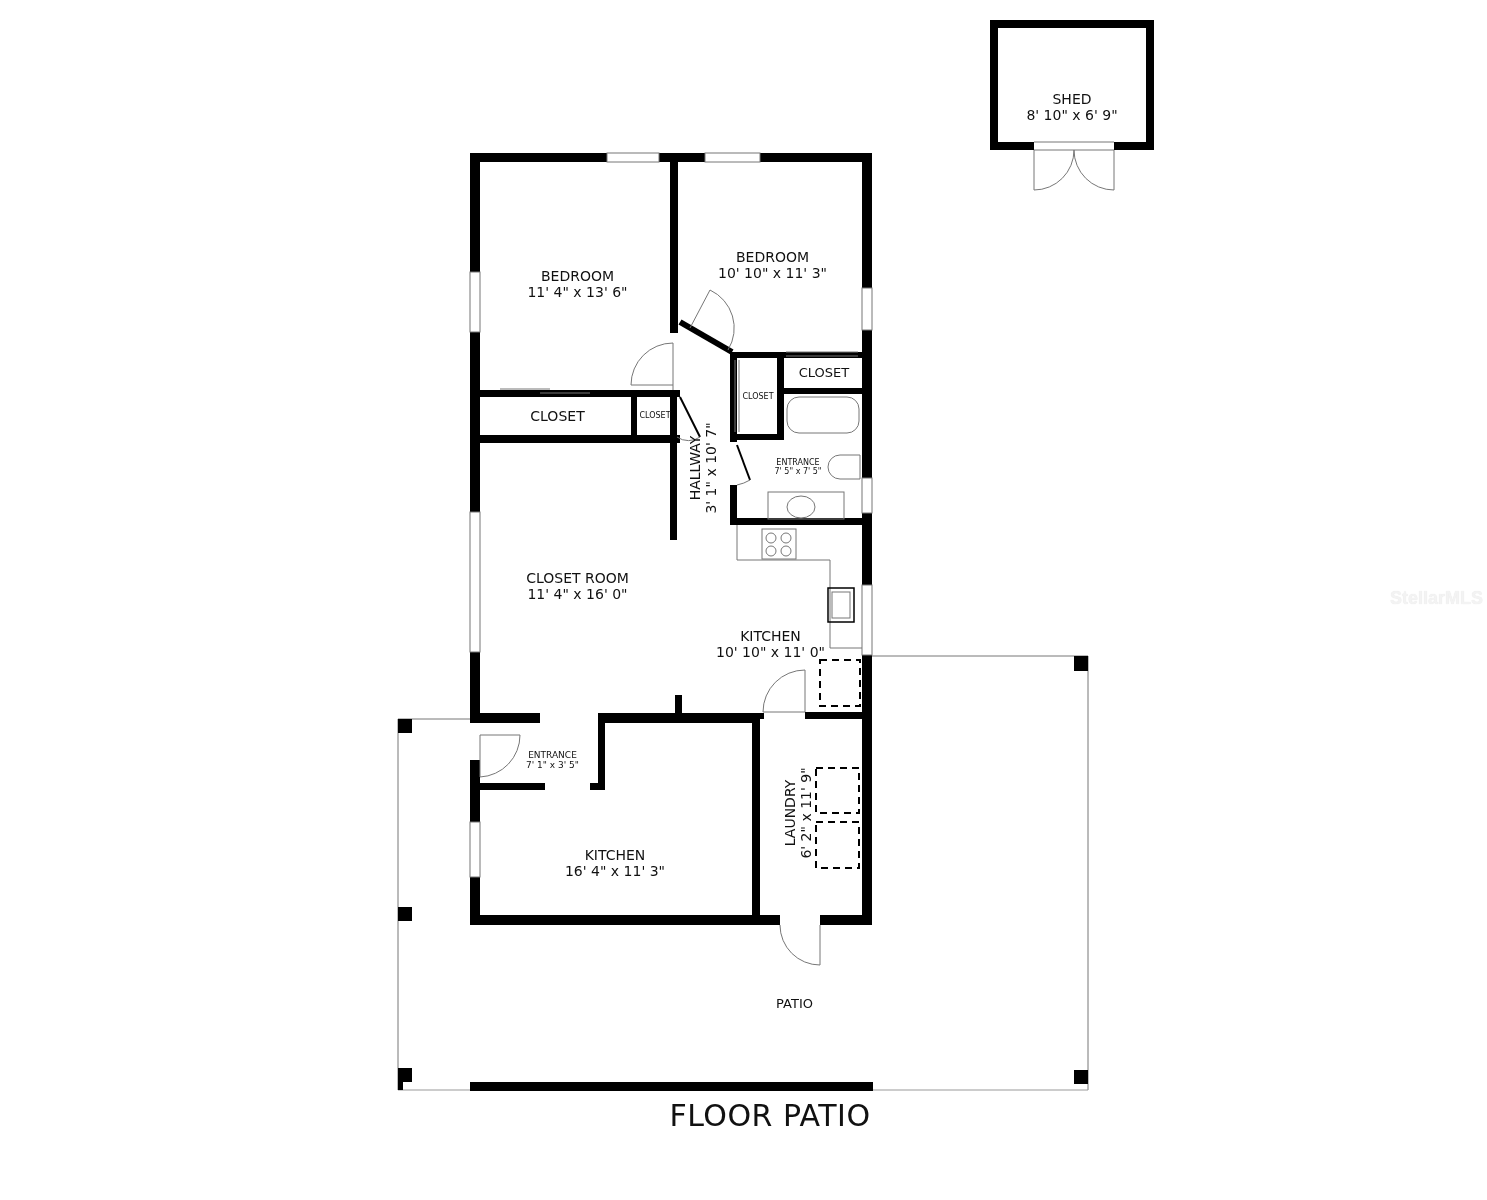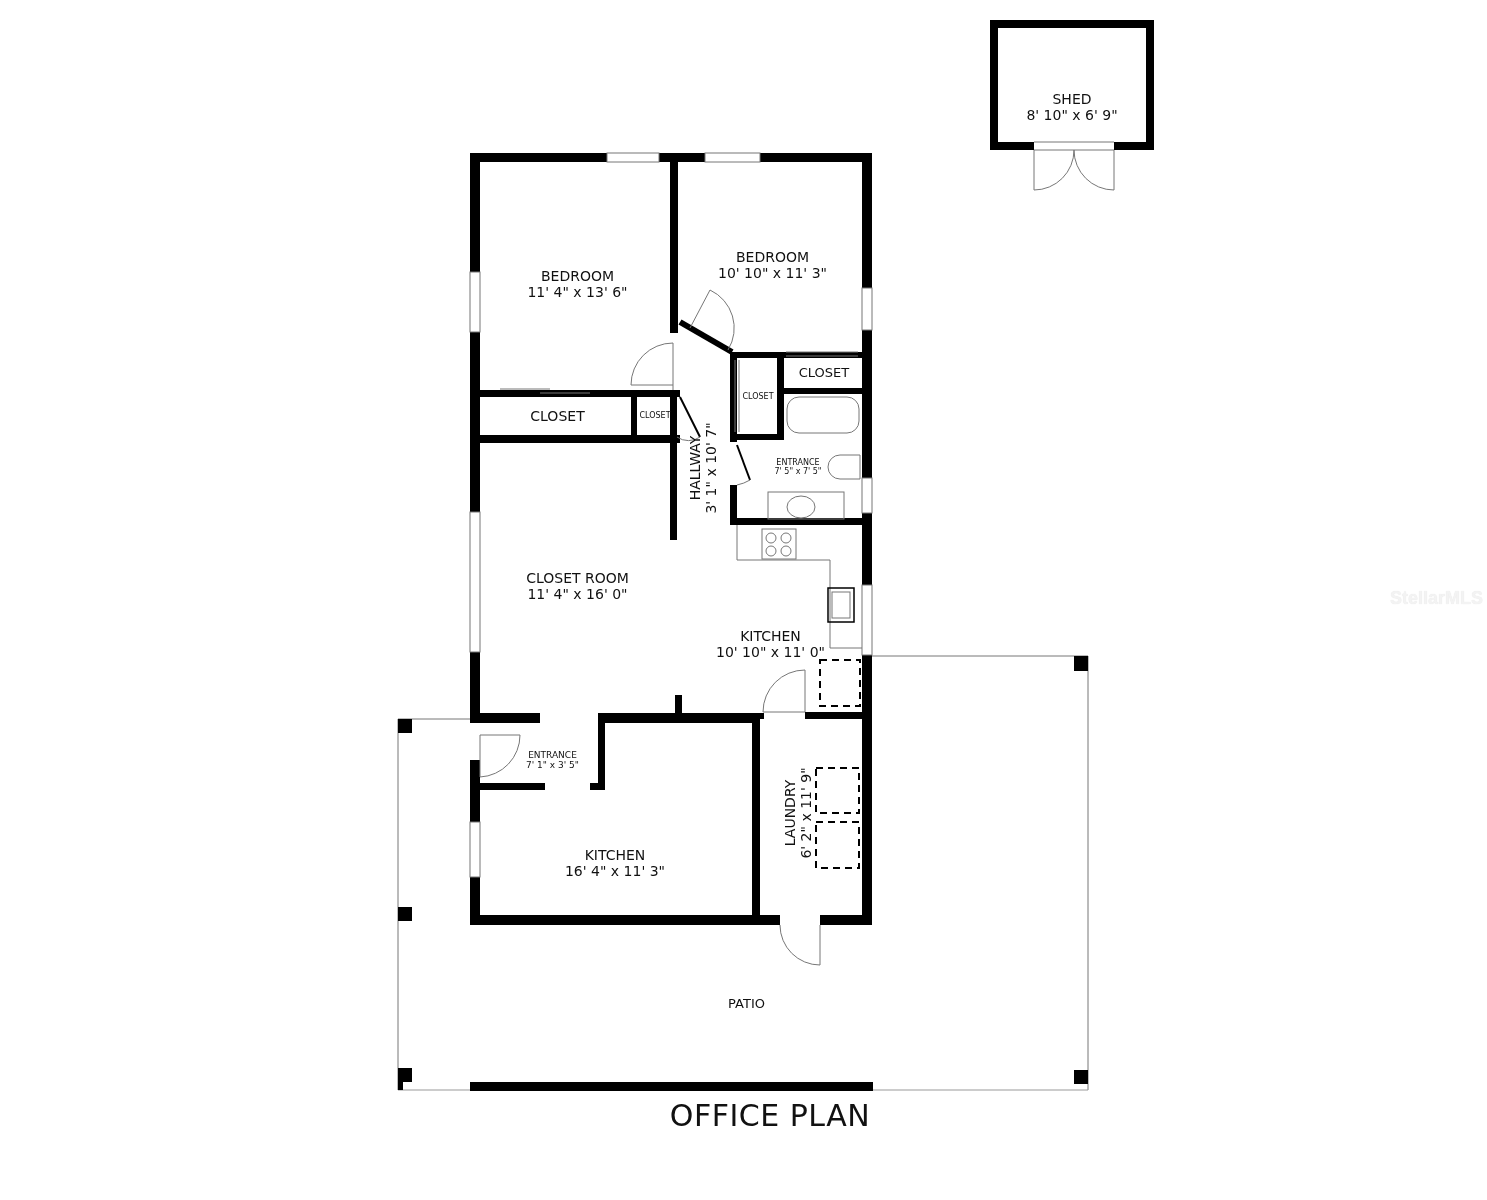--- a/index.html
+++ b/index.html
@@ -227,18 +227,18 @@
 <div class="lbl f14" style="left:545px;top:847px;width:140px;">
   <span class="n">KITCHEN</span>
   <span class="d">16' 4" x 11' 3"</span>
 </div>
 
 <div class="lbl f14 rot" style="left:745px;top:795px;width:110px;height:36px;">
   <span class="n">LAUNDRY</span>
   <span class="d">6' 2" x 11' 9"</span>
 </div>
 
-<div class="lbl f13" style="left:704px;top:997px;width:85px;">
+<div class="lbl f13" style="left:728px;top:997px;width:85px;text-align:right;">
   <span class="n">PATIO</span>
 </div>
 
-<div class="title">OFFICE PLAN</div>
+<div class="title">FLOOR PATIO</div>
 <div class="wm">StellarMLS</div>
 
 </body></html>

